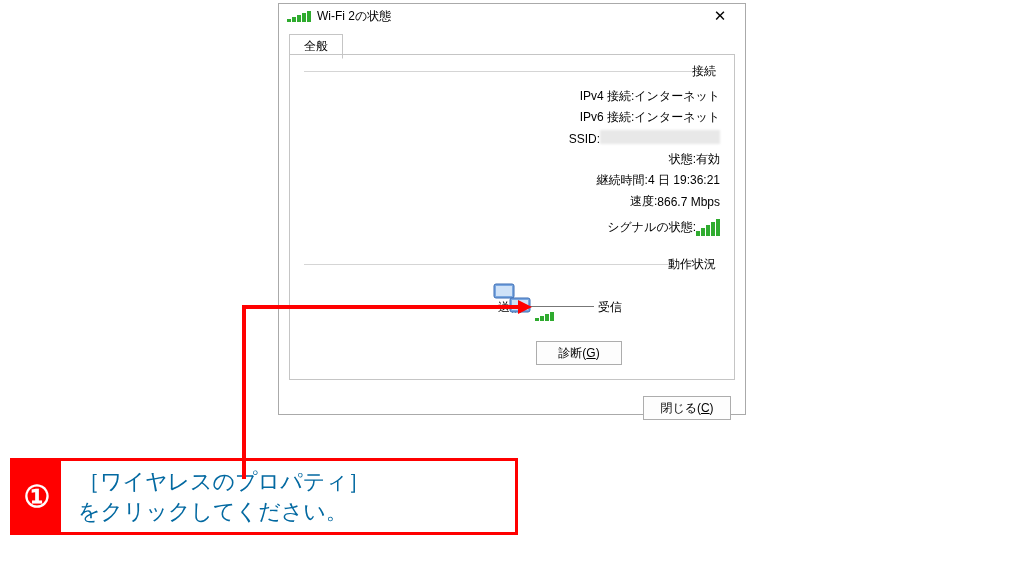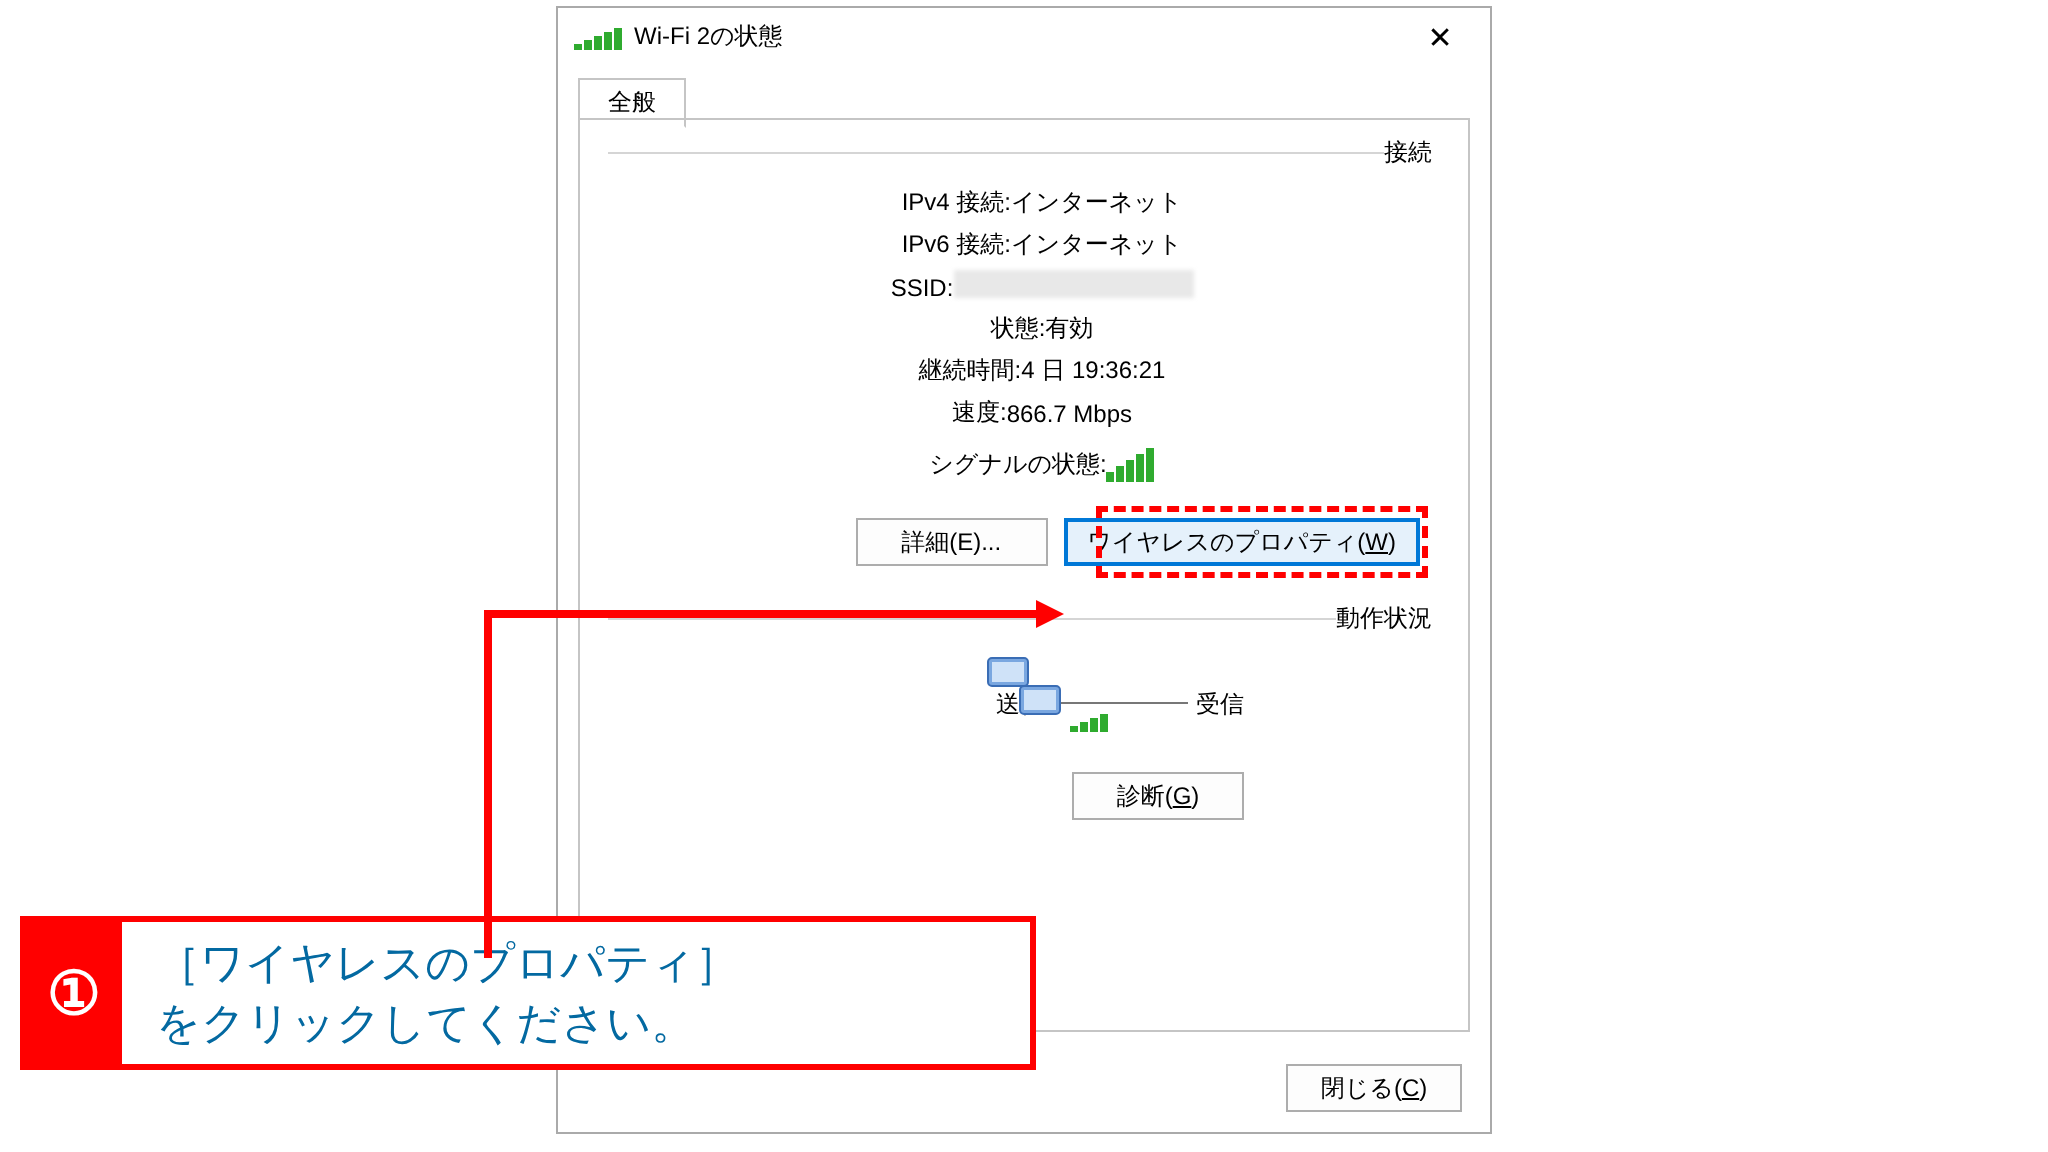--- a/index.html
+++ b/index.html
@@ -11,21 +11,21 @@
     font-size: 12px;
     color: #000;
     position: relative;
     overflow: hidden;
   }
   .dialog {
     position: absolute;
     left: 278px;
     top: 3px;
     width: 468px;
-    height: 564px;
+    height: 412px;
     border: 1px solid #aaa;
     background: #fff;
     display: flex;
     flex-direction: column;
   }
   .titlebar {
     height: 29px;
     display: flex;
     align-items: center;
     padding: 0 6px 0 8px;
@@ -61,21 +61,21 @@
     position: relative;
   }
   fieldset {
     border: none;
     border-top: 1px solid #d5d5d5;
     margin: 0 0 4px 0;
     padding: 0;
   }
   fieldset > legend { padding: 0 4px 0 0; font-size: 12px; text-align: right; }
   .rows { padding: 6px 0 4px 18px; }
-  .row { display: flex; justify-content: center; align-items: center; height: 21px; font-size: 12px;}
+  .row { display: flex; justify-content: flex-end; align-items: center; height: 21px; font-size: 12px;}
   .row .lab { }
   .row .val { text-align: right; }
   .ssid-blur {
     display:inline-block;
     width: 120px; height: 14px;
     background: #e8e8e8;
     filter: blur(1px);
   }
   .signal-bars { display:flex; align-items:flex-end; gap:1px; height:18px;}
   .signal-bars span{ display:inline-block; width:4px; background:#2fab2f;}
@@ -223,29 +223,20 @@
           <span class="val">
             <span class="signal-bars">
               <span style="height:5px"></span>
                 <span style="height:8px"></span>
                 <span style="height:11px"></span>
                 <span style="height:14px"></span>
                 <span style="height:17px"></span>
             </span>
           </span>
         </div>
-      </div>
-      <div class="btn-row" style="position:relative;">
-        <button class="btn" style="min-width:96px">
-          <span>詳細(E)...</span>
-        </button>
-        <button class="btn highlight" style="min-width:150px">
-          <span>ワイヤレスのプロパティ(<span class="u">W</span>)</span>
-        </button>
-        <div class="red-dashed" style="right:-4px; top:-6px; width:166px; height:36px;"></div>
       </div>
     </fieldset>
 
     <fieldset style="margin-top:10px;">
       <legend>動作状況</legend>
       <div class="activity-body">
         <div class="act-labels">
           <span><span>送信</span><span class="act-line"></span></span>
           <span><span class="act-line l"></span><span>受信</span></span>
         </div>

